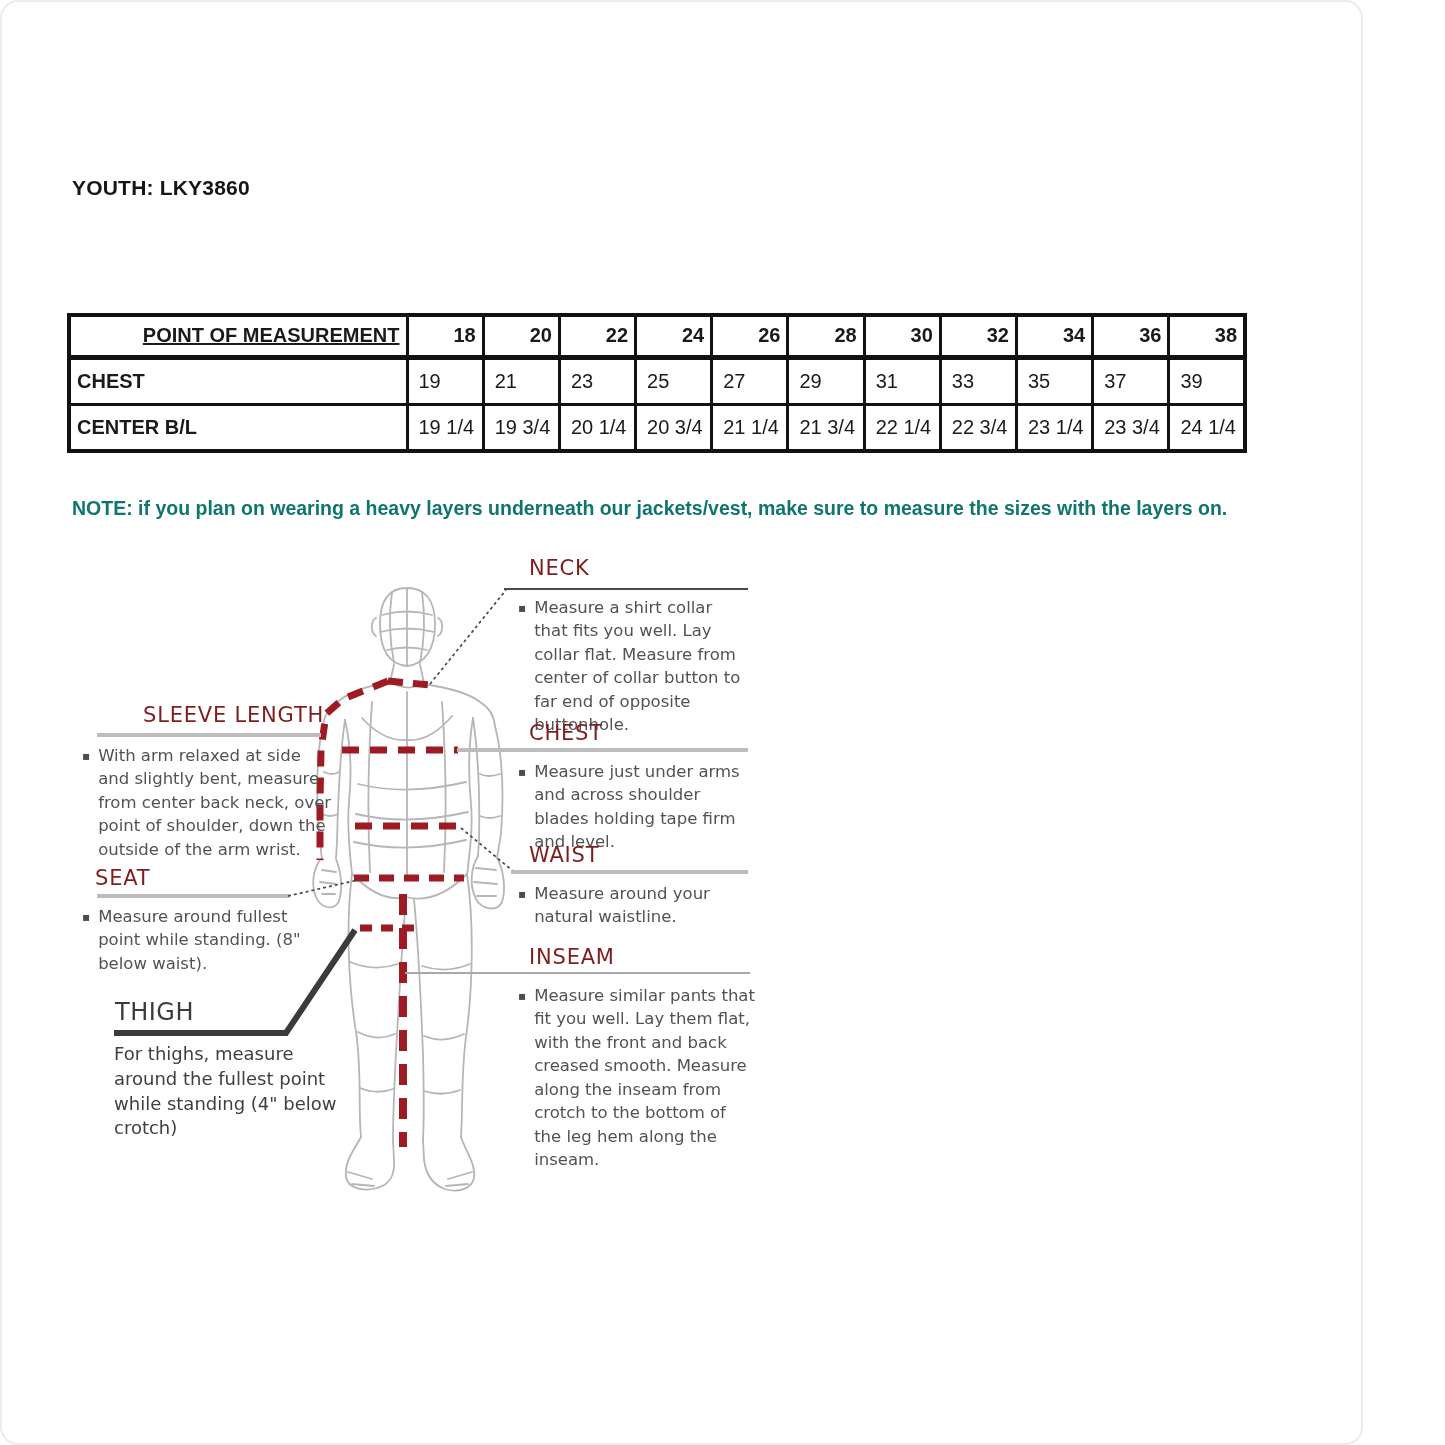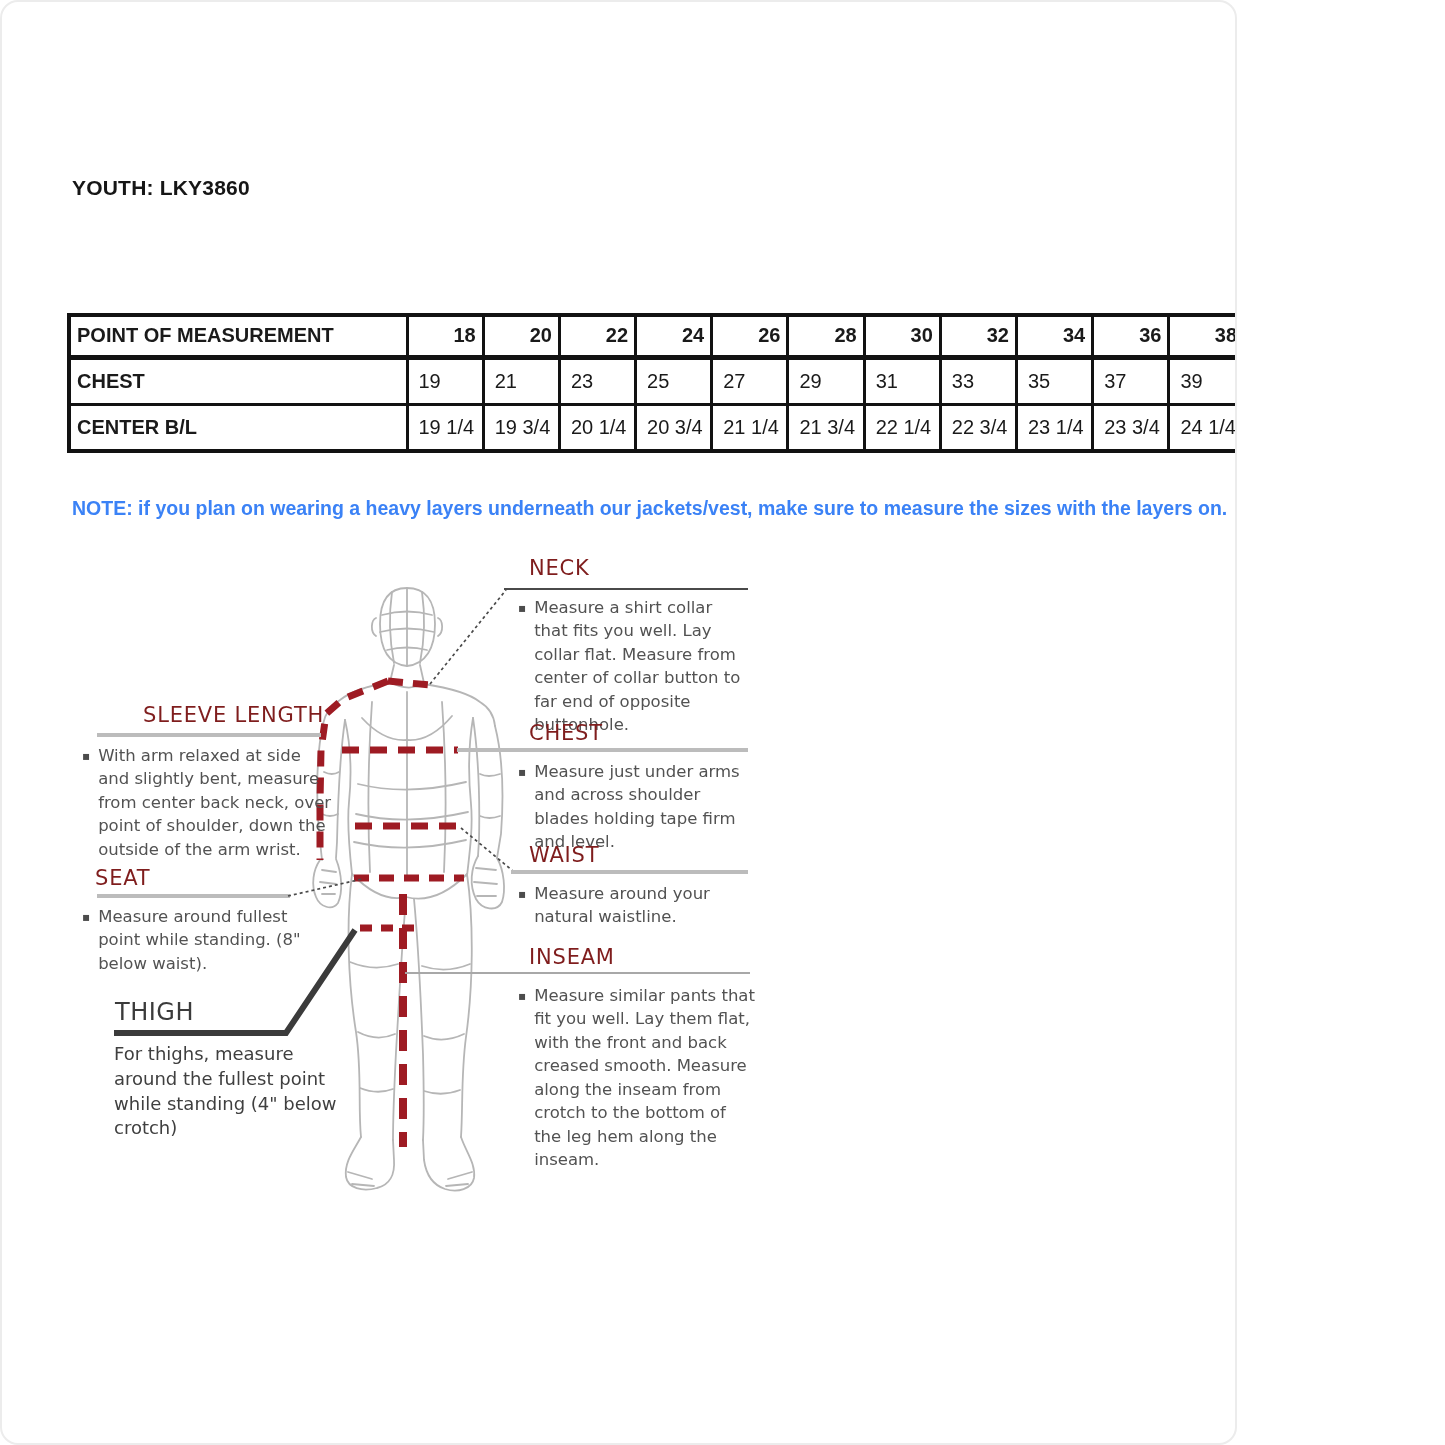--- a/index.html
+++ b/index.html
@@ -1,37 +1,37 @@
 <!DOCTYPE html>
 <html><head>
 <meta charset="utf-8">
 <style>
   html,body { margin:0; padding:0; background:#ffffff; }
   .page {
-    position:relative; width:1237px; height:1445px; background:#ffffff;
+    position:relative; width:1363px; height:1445px; background:#ffffff;
     border:2px solid #ececec; border-radius:18px; box-sizing:border-box;
     overflow:hidden; font-family:"Liberation Sans", sans-serif;
   }
   .doc-title {
     position:absolute; left:70px; top:174px; margin:0;
     font-size:21px; font-weight:bold; color:#161616; letter-spacing:0.2px;
   }
   .size-table {
     position:absolute; left:65px; top:311px; width:1176px;
     border-collapse:collapse; table-layout:fixed;
     border:4px solid #121212; font-size:20px; color:#1a1a1a;
   }
   .size-table th, .size-table td { border:3px solid #121212; padding:0 6px; height:42px; box-sizing:border-box; }
   .size-table thead th { border-bottom:5px solid #121212; font-weight:bold; text-align:right; }
-  .size-table thead th.poml { text-align:left; padding-left:6px; }
+  .size-table thead th.poml { text-align:right; padding-left:6px;text-decoration:underline; }
   .size-table tbody td { height:47px; text-align:left; padding-left:10px; font-weight:normal; }
   .size-table tbody td.rowlabel { font-weight:bold; padding-left:6px; }
   .note {
     position:absolute; left:70px; top:495px; margin:0; width:1160px;
-    font-size:19.5px; font-weight:bold; color:#3b82f6;
+    font-size:19.5px; font-weight:bold; color:#0f766e;
   }
   .diagram-svg { position:absolute; left:0; top:0; z-index:0; }
   .sec {
     position:absolute; z-index:1; font-family:"DejaVu Sans", sans-serif;
     font-size:21px; color:#7f1d1d; letter-spacing:0.8px; white-space:nowrap;
   }
   .sec.thigh { font-size:24px; color:#3b3b3b; letter-spacing:0.5px; }
   .desc {
     position:absolute; z-index:1; display:flex; gap:8px;
     font-family:"DejaVu Sans", sans-serif; font-size:16.5px; color:#525252; line-height:1.42;

